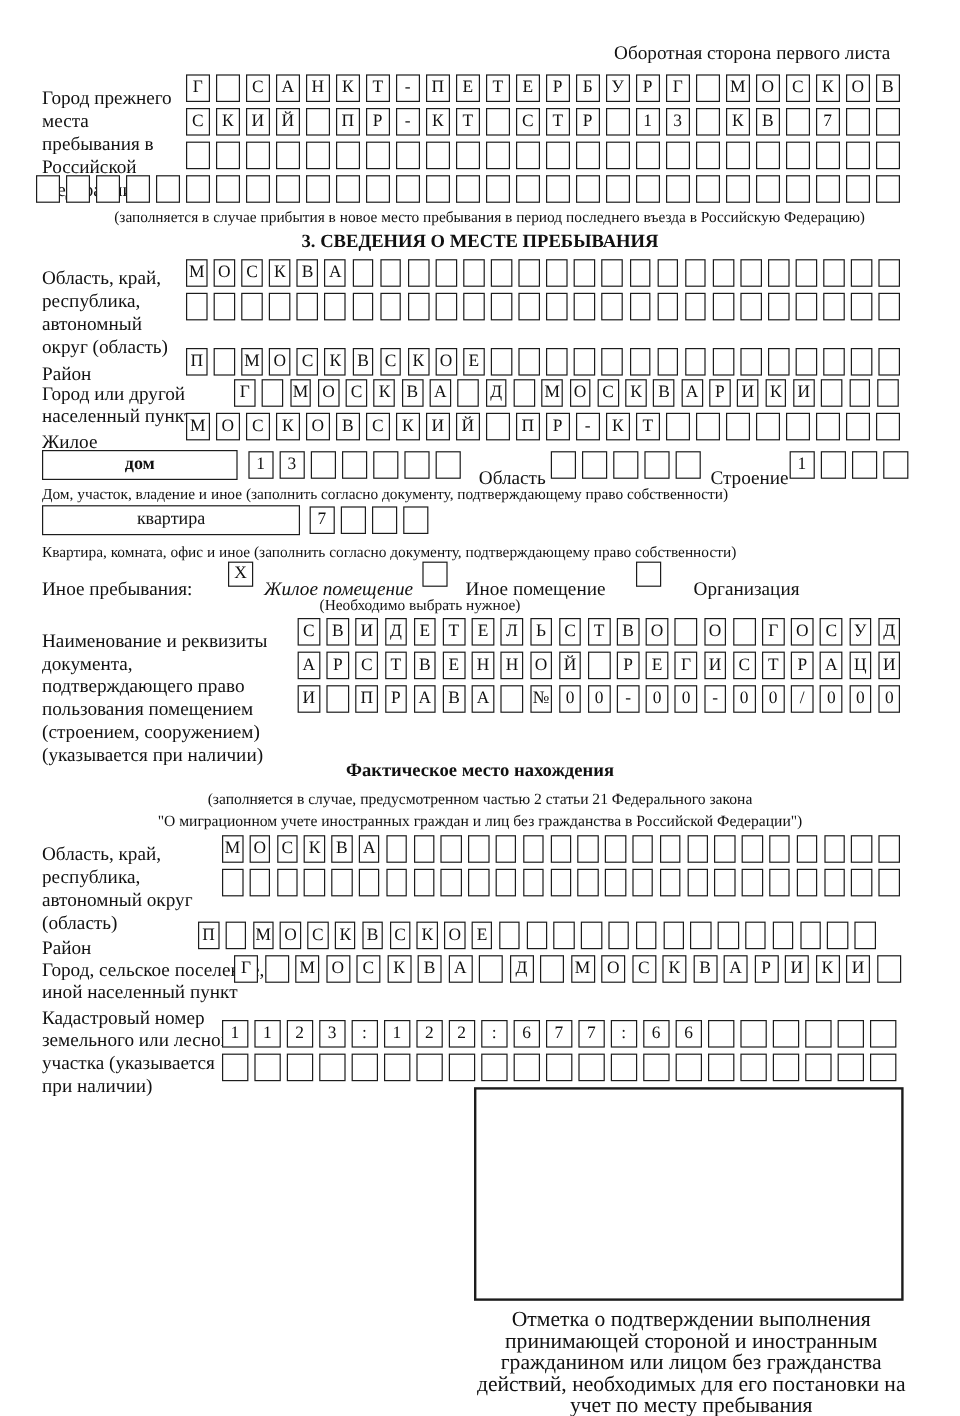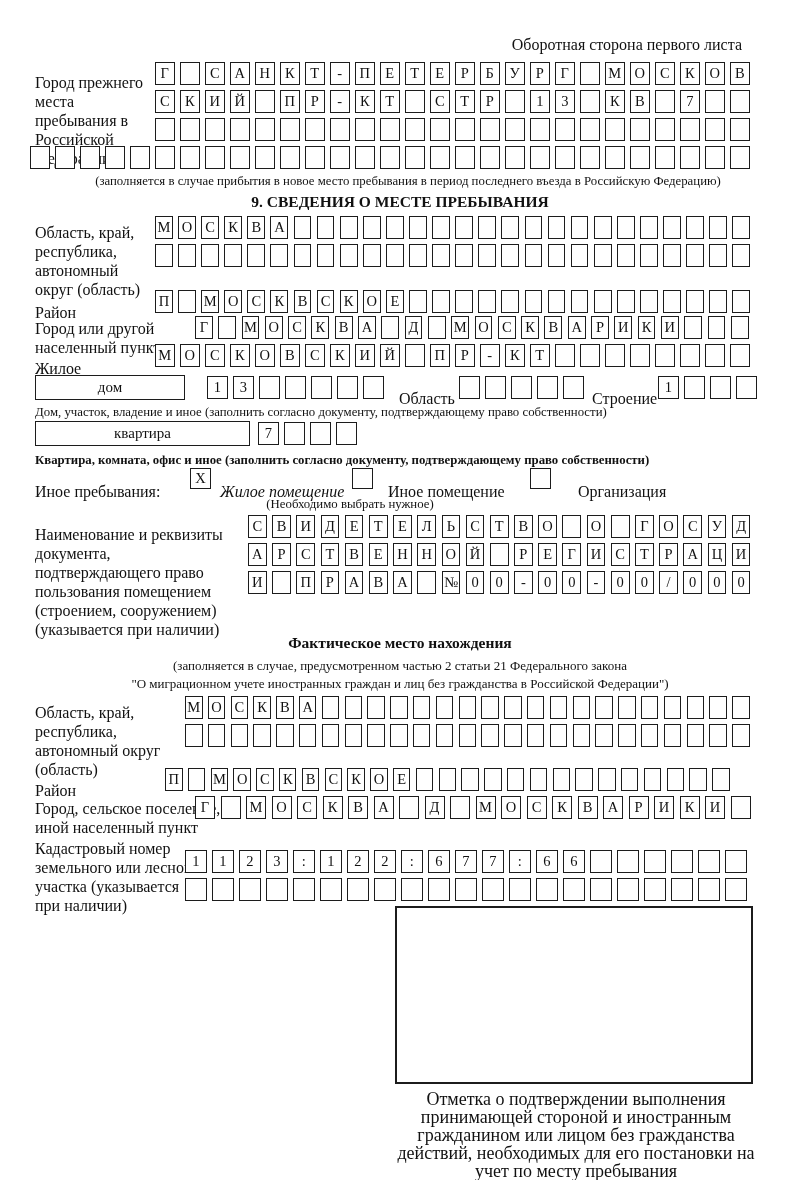--- a/index.html
+++ b/index.html
@@ -147,21 +147,21 @@
     <span class="cell"></span>
     <span class="cell"></span>
     <span class="cell"></span>
     <span class="cell"></span>
     <span class="cell"></span>
     <span class="cell"></span>
     <span class="cell"></span>
   </div>
 <div class="abs cap centernote" style="top:173px;padding-left:16px;">(заполняется в случае прибытия в новое место пребывания в период последнего въезда в Российскую Федерацию)</div>
 
-<div class="abs heading" style="top:193px;">9. СВЕДЕНИЯ О МЕСТЕ ПРЕБЫВАНИЯ</div>
+<div class="abs heading" style="top:193px;">3. СВЕДЕНИЯ О МЕСТЕ ПРЕБЫВАНИЯ</div>
 
 <div class="abs lbl" style="top:212px; left:35px; width:114px;">Область, край, республика, автономный округ (область)</div>
 <div class="cellrow r26" style="top:216px; left:155px;">
     <span class="cell">М</span>
     <span class="cell">О</span>
     <span class="cell">С</span>
     <span class="cell">К</span>
     <span class="cell">В</span>
     <span class="cell">А</span>
     <span class="cell"></span>
@@ -293,21 +293,21 @@
     <span class="cell"></span>
     <span class="cell"></span>
     <span class="cell"></span>
     <span class="cell"></span>
     <span class="cell"></span>
     <span class="cell"></span>
     <span class="cell"></span>
     <span class="cell"></span>
   </div>
 
-<div class="wbox" style="top:375px; left:35px; width:150px;">дом</div>
+<div class="wbox" style="top:375px; left:35px; width:163px;font-weight:bold;">дом</div>
 <div class="cellrow rh" style="top:376px; left:207px;">
     <span class="cell">1</span>
     <span class="cell">3</span>
     <span class="cell"></span>
     <span class="cell"></span>
     <span class="cell"></span>
     <span class="cell"></span>
     <span class="cell"></span>
   </div>
 <div class="abs lbl" style="top:378px; left:399px;">Область</div>
@@ -327,21 +327,21 @@
   </div>
 <div class="abs cap" style="top:404px; left:35px; width:720px;">Дом, участок, владение и иное (заполнить согласно документу, подтверждающему право собственности)</div>
 
 <div class="wbox" style="top:421px; left:35px; width:215px;">квартира</div>
 <div class="cellrow rh" style="top:422px; left:258px;">
     <span class="cell">7</span>
     <span class="cell"></span>
     <span class="cell"></span>
     <span class="cell"></span>
   </div>
-<div class="abs cap" style="top:452px; left:35px; width:720px;font-weight:bold;">Квартира, комната, офис и иное (заполнить согласно документу, подтверждающему право собственности)</div>
+<div class="abs cap" style="top:452px; left:35px; width:720px;">Квартира, комната, офис и иное (заполнить согласно документу, подтверждающему право собственности)</div>
 
 <div class="abs lbl" style="top:471px; left:35px;">Иное пребывания:</div>
 <div class="chk" style="top:468px; left:190px;">X</div>
 <div class="abs lbl" style="top:471px; left:220px;font-style:italic;">Жилое помещение</div>
 <div class="chk" style="top:468px; left:352px;"></div>
 <div class="abs lbl" style="top:471px; left:388px;">Иное помещение</div>
 <div class="chk" style="top:468px; left:530px;"></div>
 <div class="abs lbl" style="top:471px; left:578px;">Организация</div>
 <div class="abs cap" style="top:496px; left:240px; width:220px; text-align:center;">(Необходимо выбрать нужное)</div>
 

